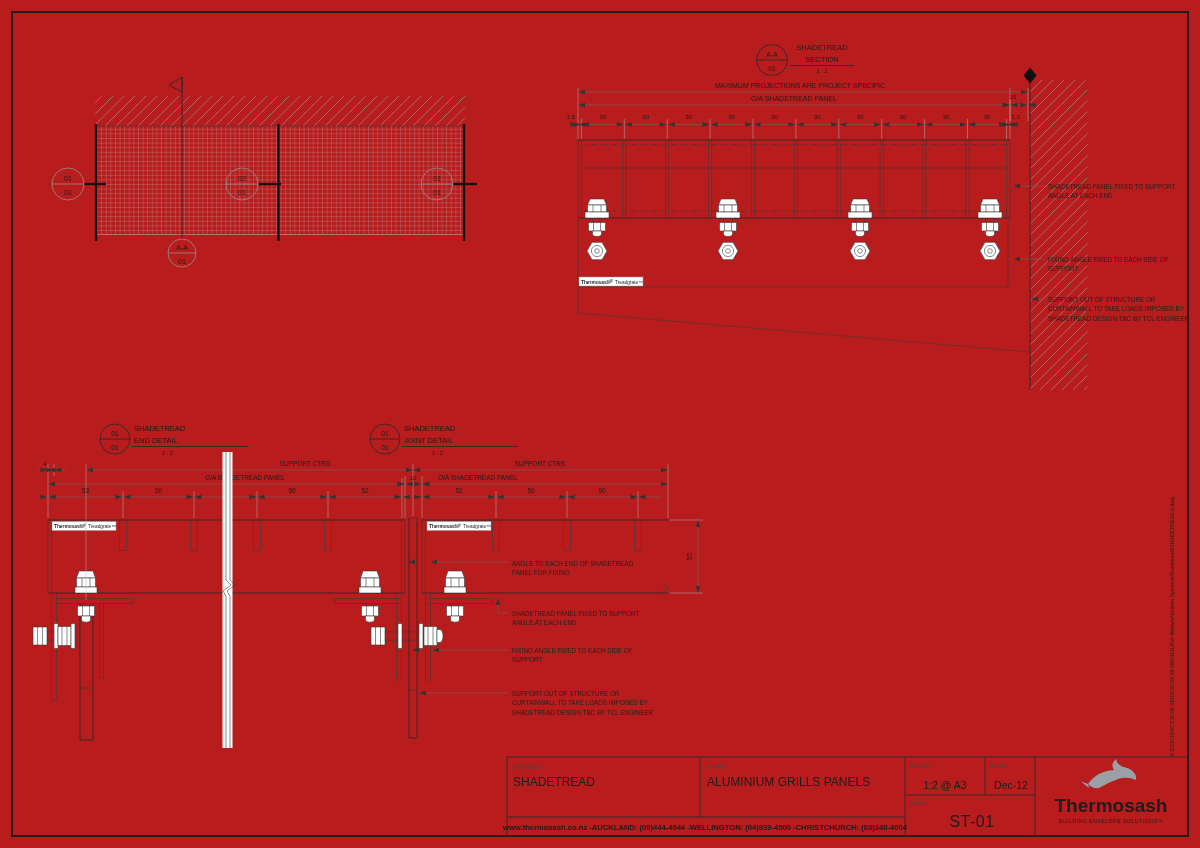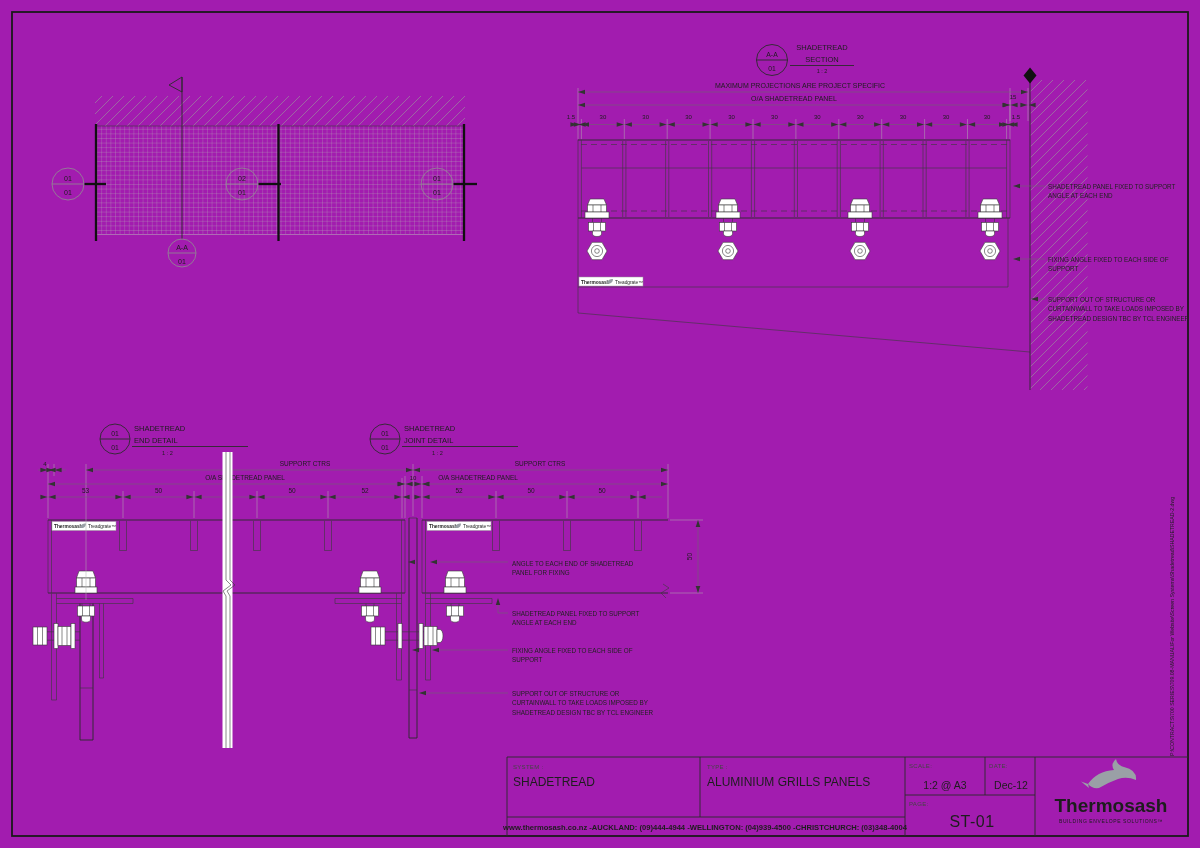--- a/index.html
+++ b/index.html
@@ -1,16 +1,16 @@
 <!DOCTYPE html>
 <html><head>
 <meta charset="utf-8">
 <style>
   html,body{margin:0;padding:0;background:#fff;}
-  .sheet{position:relative;width:1200px;height:848px;background:#a21caf;overflow:hidden;}
+  .sheet{position:relative;width:1200px;height:848px;background:#b91c1c;overflow:hidden;}
   svg{position:absolute;left:0;top:0;}
   text{font-family:"Liberation Sans",sans-serif;fill:#1d1d1d;}
   .ln{stroke:#2b2b2b;stroke-width:0.9;fill:none;}
   .lt{stroke:#3a3a3a;stroke-width:0.6;fill:none;}
   .lk{stroke:#101010;stroke-width:2.3;fill:none;}
   .gray{stroke:#909090;stroke-width:0.8;fill:none;}
   .dim{stroke:#6a6a6a;stroke-width:0.55;fill:none;}
   .ext{stroke:#b0b0b0;stroke-width:0.5;fill:none;}
   .arr{fill:#333;stroke:none;}
   .dash{stroke-dasharray:6 4;}

